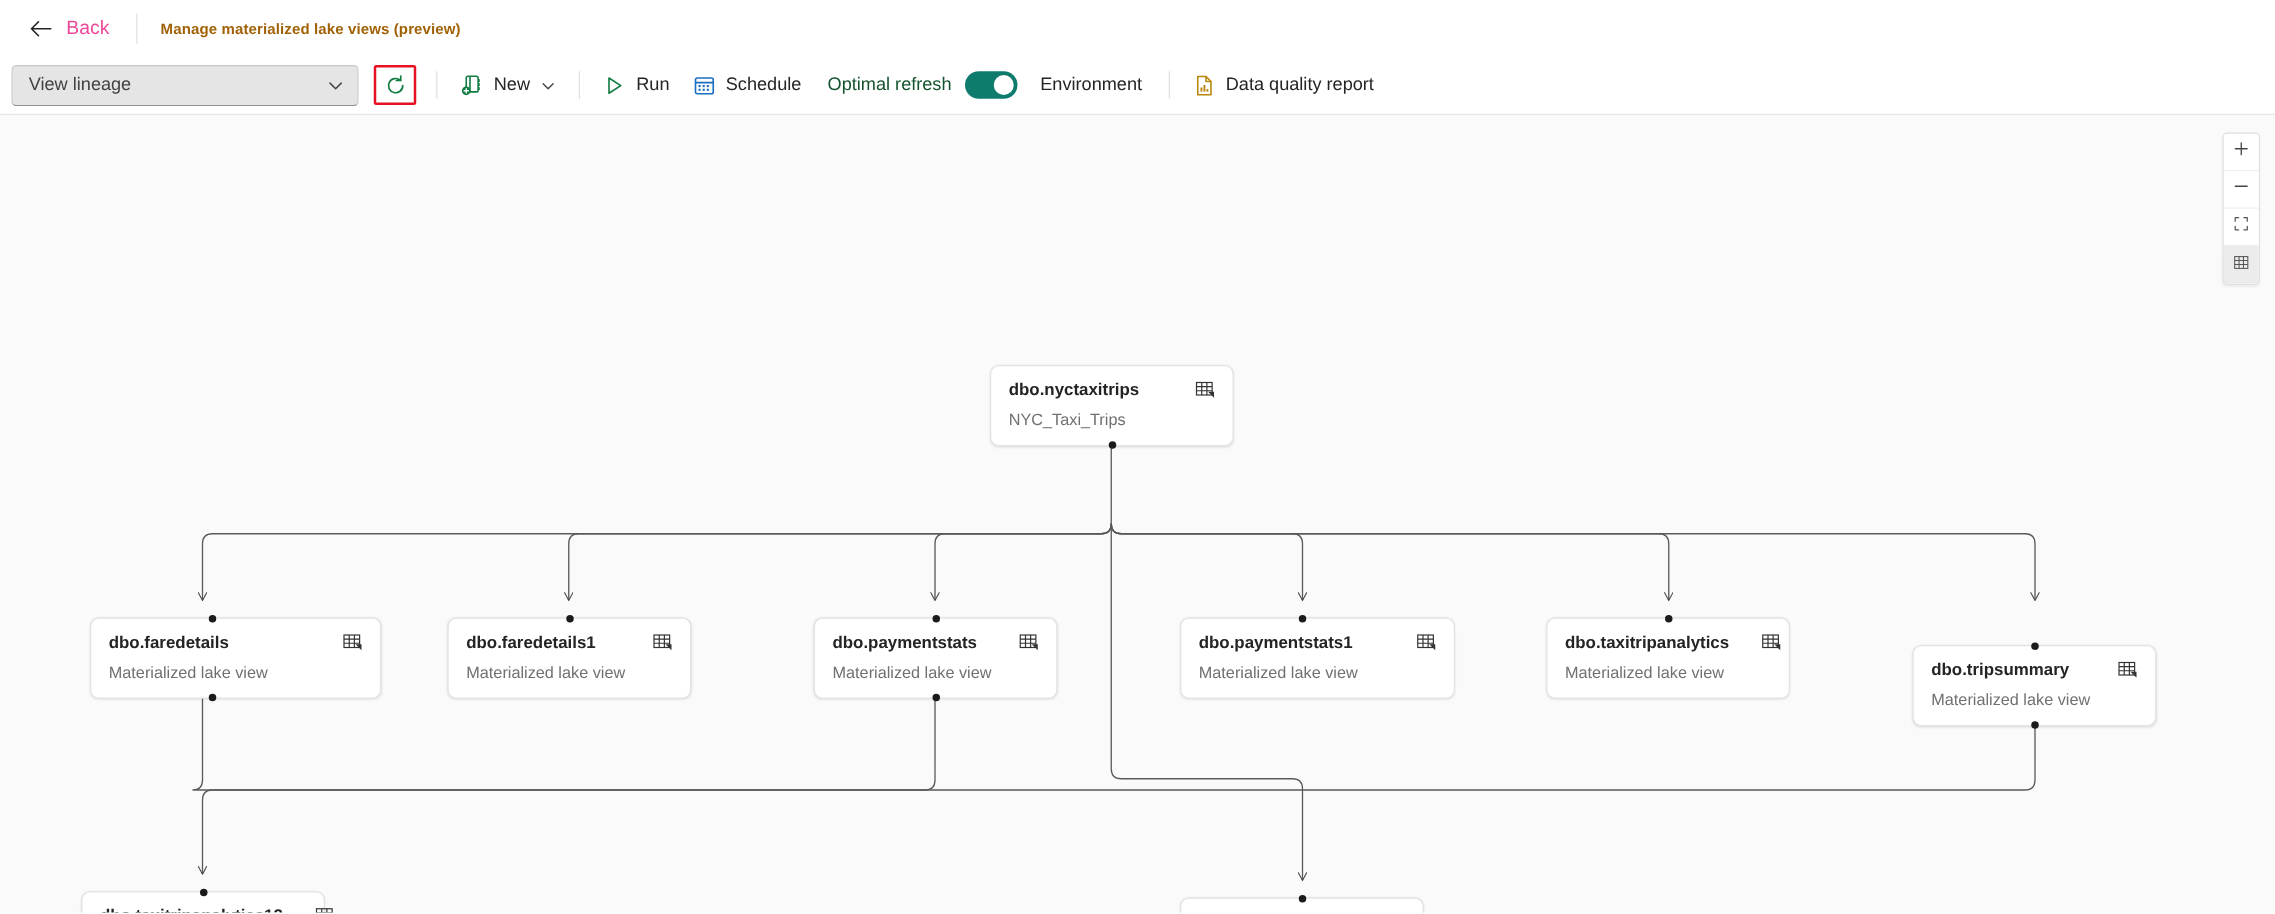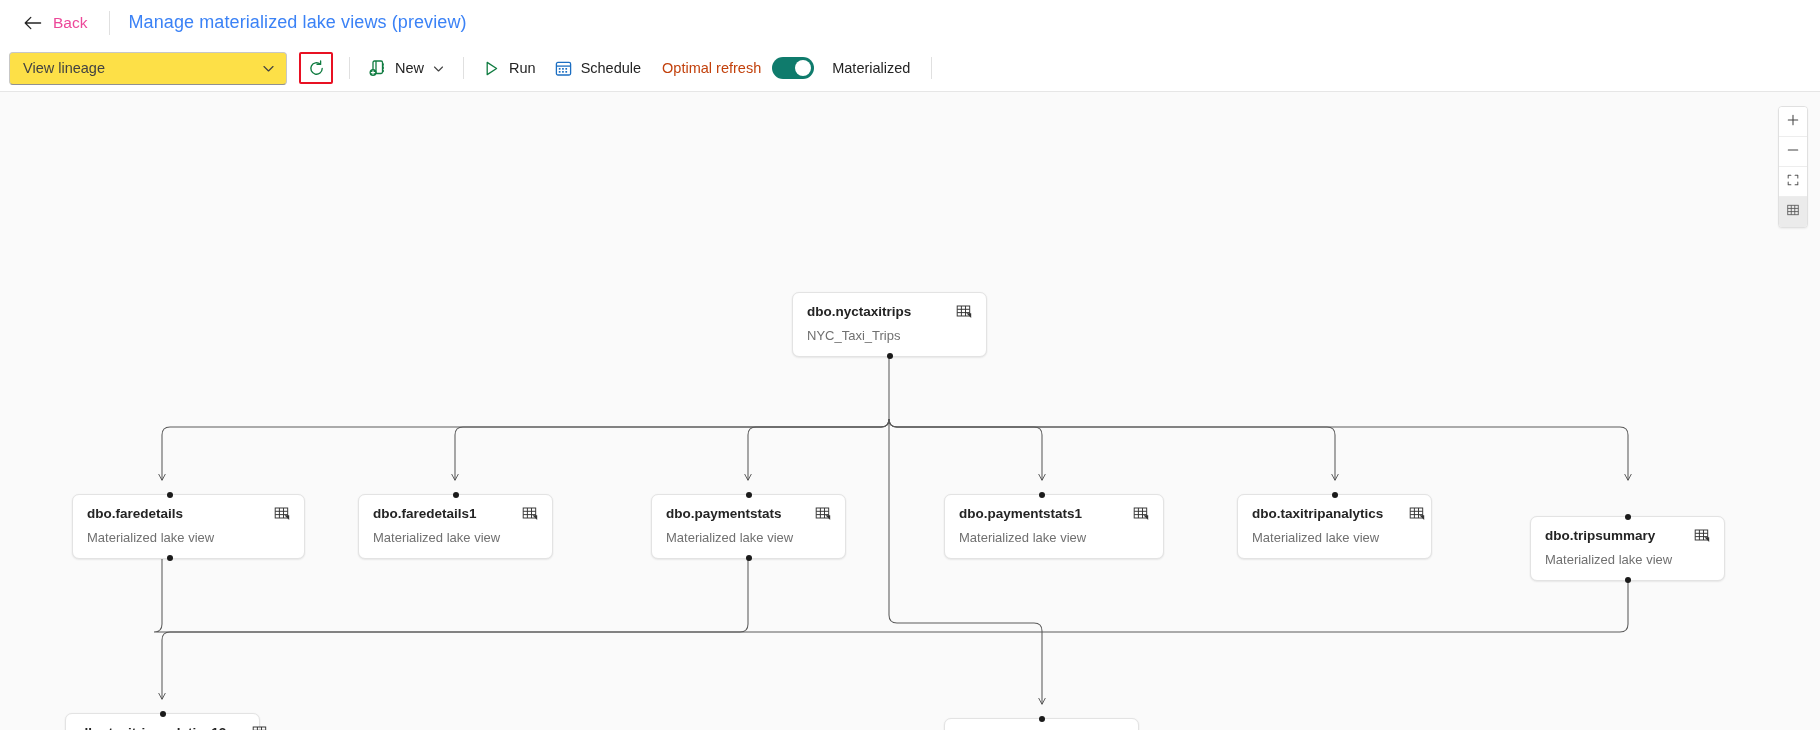--- a/index.html
+++ b/index.html
@@ -30,23 +30,23 @@
     border-radius: 4px;
   }
   .back-arrow { width: 22px; height: 22px; display: block; }
   .back-label { font-size: 15.5px; color: #ec4899; }
   .title-divider {
     width: 1px; height: 24px;
     background: #e0e0e0;
     margin: 0 18px 0 16px;
   }
   .page-title {
-    font-size: 18px;
-    font-weight: 400;
-    color: #3b82f6;
+    font-size: 12px;
+    font-weight: 700;
+    color: #a16207;
     letter-spacing: 0.1px;
   }
 
   
   .commandbar {
     height: 47px;
     display: flex;
     align-items: center;
     padding: 0 9px;
     background: #ffffff;
@@ -57,21 +57,21 @@
   .lineage-select {
     width: 278px;
     height: 33px;
     border: 1px solid #c7c7c7;
     border-bottom: 1px solid #919191;
     border-radius: 4px;
     display: flex;
     align-items: center;
     justify-content: space-between;
     padding: 0 11px 0 13px;
-    background: #fde047;
+    background: #e5e5e5;
     cursor: pointer;
     margin-right: 12px;
   }
   .lineage-select .val { font-size: 14.5px; color: #424242; }
   .chev { width: 13px; height: 13px; }
   .chev svg { display: block; }
 
   .refresh-wrap {
     width: 34px; height: 32px;
     display: flex; align-items: center; justify-content: center;
@@ -92,21 +92,21 @@
     gap: 8px;
     height: 33px;
     padding: 0 9px;
     border-radius: 4px;
     cursor: pointer;
     white-space: nowrap;
   }
   .cmd-btn .lbl { font-size: 14.5px; color: #242424; }
   .cmd-icon { width: 19px; height: 19px; display:block; flex-shrink: 0; }
 
-  .toggle-label { font-size: 14.5px; color: #c2410c; margin-left: 12px; }
+  .toggle-label { font-size: 14.5px; color: #14532d; margin-left: 12px; }
   .toggle {
     width: 42px; height: 22px;
     border-radius: 11px;
     background: #0f7b6c;
     position: relative;
     margin-left: 11px;
     cursor: pointer;
     flex-shrink: 0;
   }
   .toggle .knob {
@@ -284,24 +284,38 @@
       </svg>
     </span>
     <span class="lbl">Schedule</span>
   </div>
 
   <span class="toggle-label">Optimal refresh</span>
   <div class="toggle">
     <div class="knob"></div>
   </div>
 
-  <span class="env-label">Materialized</span>
+  <span class="env-label">Environment</span>
 
   <div class="sep"></div>
 
+  <div class="cmd-btn">
+    <span class="cmd-icon">
+      <svg viewBox="0 0 19 19" width="19" height="19">
+        <path d="M4.2 2.2h6.6l4 4v10.6H4.2z" fill="none" stroke="#b8860b" stroke-width="1.25" stroke-linejoin="round"></path>
+        <path d="M10.8 2.2v4h4" fill="none" stroke="#b8860b" stroke-width="1.25" stroke-linejoin="round"></path>
+        <g fill="#b8860b">
+            <rect x="6.4" y="11" width="1.5" height="3.3"></rect>
+            <rect x="8.8" y="9" width="1.5" height="5.3"></rect>
+            <rect x="11.2" y="12.2" width="1.5" height="2.1"></rect>
+          </g>
+      </svg>
+    </span>
+    <span class="lbl">Data quality report</span>
+  </div>
 </div>
 
 <div class="canvas">
 
   <svg class="edges" width="1820" height="638" viewBox="0 0 1820 638">
     <defs>
       <marker id="arw" viewBox="0 0 10 10" refX="8.5" refY="5" markerWidth="7" markerHeight="7" orient="auto-start-reverse">
         <path d="M0.5 0.5 L9 5 L0.5 9.5" fill="none" stroke="#4a4a4a" stroke-width="1.2" stroke-linecap="round" stroke-linejoin="round"></path>
       </marker>
     </defs>

